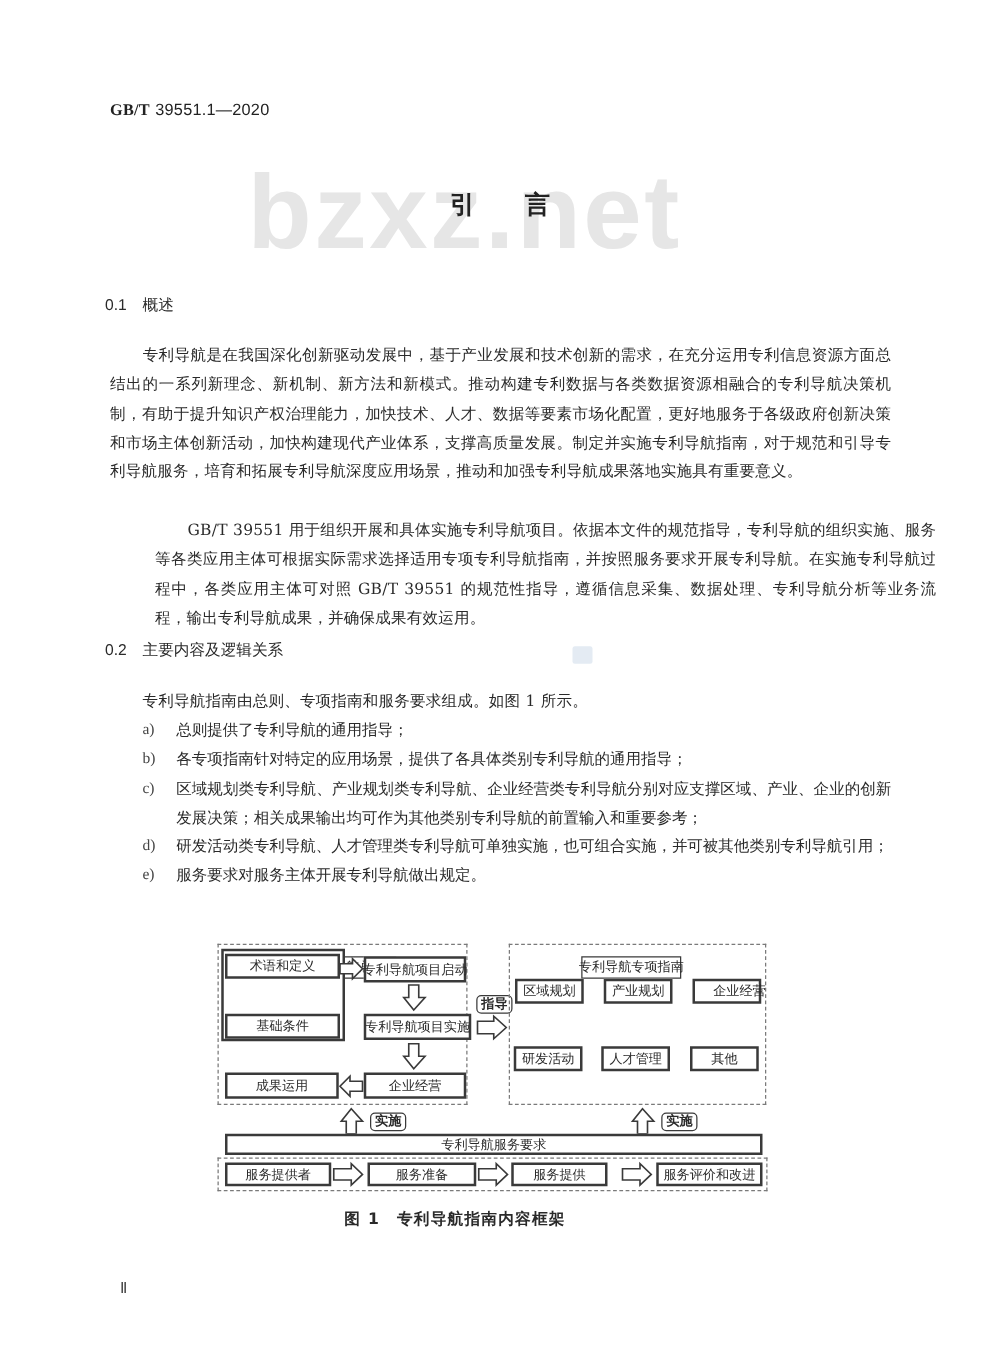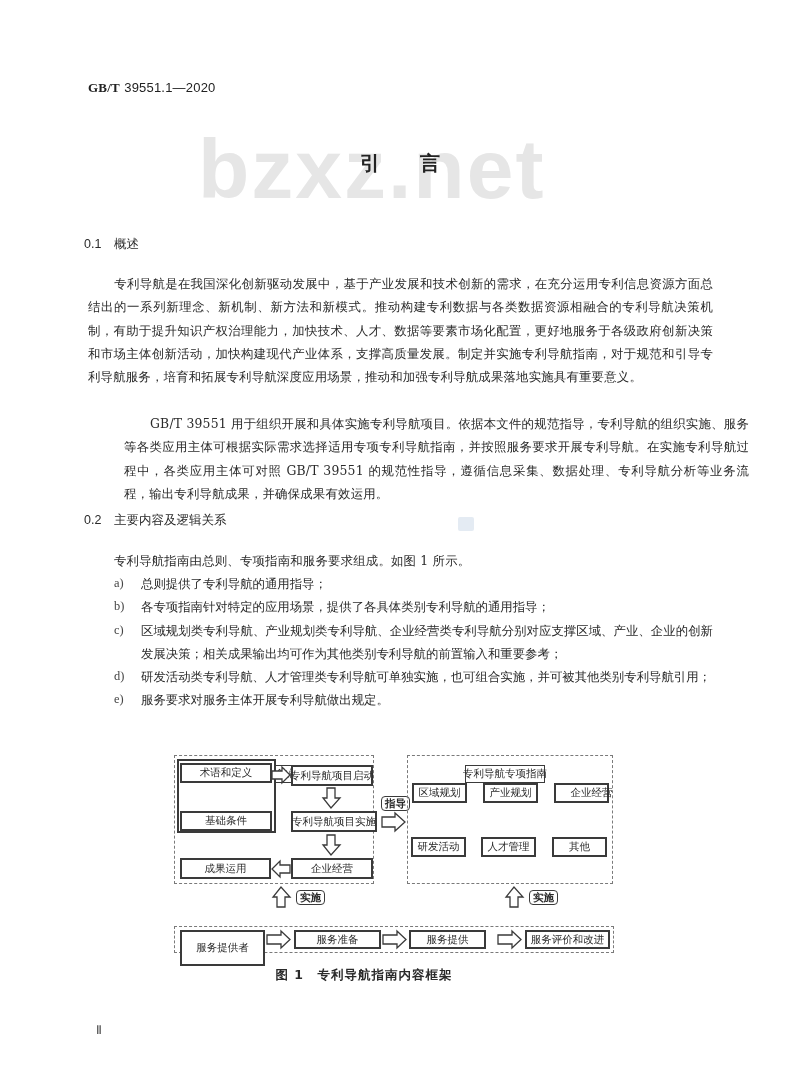--- a/index.html
+++ b/index.html
@@ -123,23 +123,24 @@
 
   <svg class="arrow" style="left:272px;top:886px;" width="20" height="22">
       <polygon points="5,21 13,21 13,11 18,11 9,1 1,11 5,11" fill="#fff" stroke="#3a3a3a" stroke-width="1.3"></polygon>
     </svg>
   <div class="pill" style="left:296px;top:890px;">实施</div>
   <svg class="arrow" style="left:505px;top:886px;" width="20" height="22">
       <polygon points="5,21 13,21 13,11 18,11 9,1 1,11 5,11" fill="#fff" stroke="#3a3a3a" stroke-width="1.3"></polygon>
     </svg>
   <div class="pill" style="left:529px;top:890px;">实施</div>
 
+  <div class="box" style="left:180px;top:907px;width:430px;height:17px;">专利导航服务要求</div>
 
   <div class="dash" style="left:174px;top:926px;width:440px;height:27px;"></div>
-  <div class="box" style="left:180px;top:930px;width:85px;height:36px;font-family:Liberation Serif, serif;">服务提供者</div>
+  <div class="box" style="left:180px;top:930px;width:85px;height:19px;font-family:Liberation Serif, serif;">服务提供者</div>
   <svg class="arrow" style="left:266px;top:930px;" width="26" height="19">
       <polygon points="1,5 15,5 15,1 24,9.5 15,18 15,14 1,14" fill="#fff" stroke="#3a3a3a" stroke-width="1.3"></polygon>
     </svg>
   <div class="box" style="left:294px;top:930px;width:87px;height:19px;">服务准备</div>
   <svg class="arrow" style="left:382px;top:930px;" width="26" height="19">
       <polygon points="1,5 15,5 15,1 24,9.5 15,18 15,14 1,14" fill="#fff" stroke="#3a3a3a" stroke-width="1.3"></polygon>
     </svg>
   <div class="box" style="left:409px;top:930px;width:77px;height:19px;">服务提供</div>
   <svg class="arrow" style="left:497px;top:930px;" width="26" height="19">
       <polygon points="1,5 15,5 15,1 24,9.5 15,18 15,14 1,14" fill="#fff" stroke="#3a3a3a" stroke-width="1.3"></polygon>

